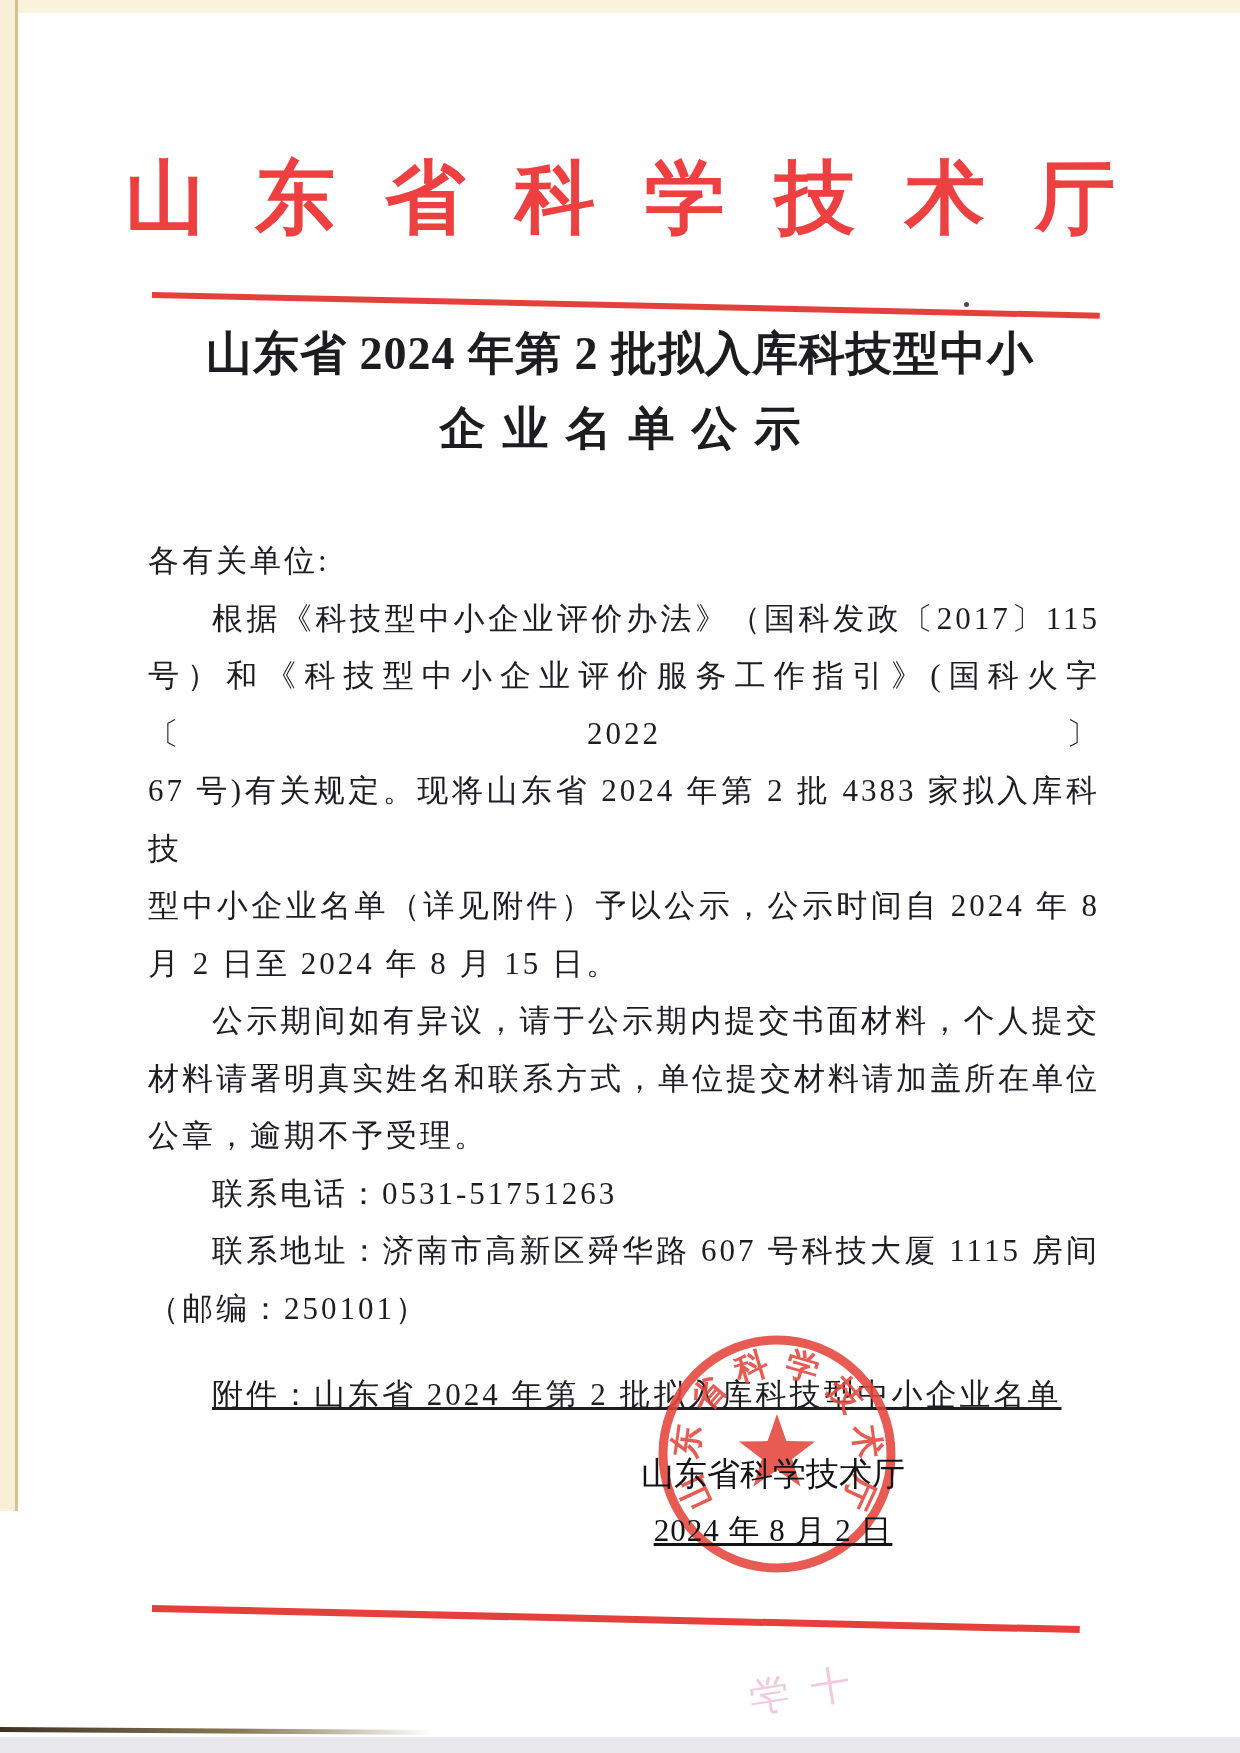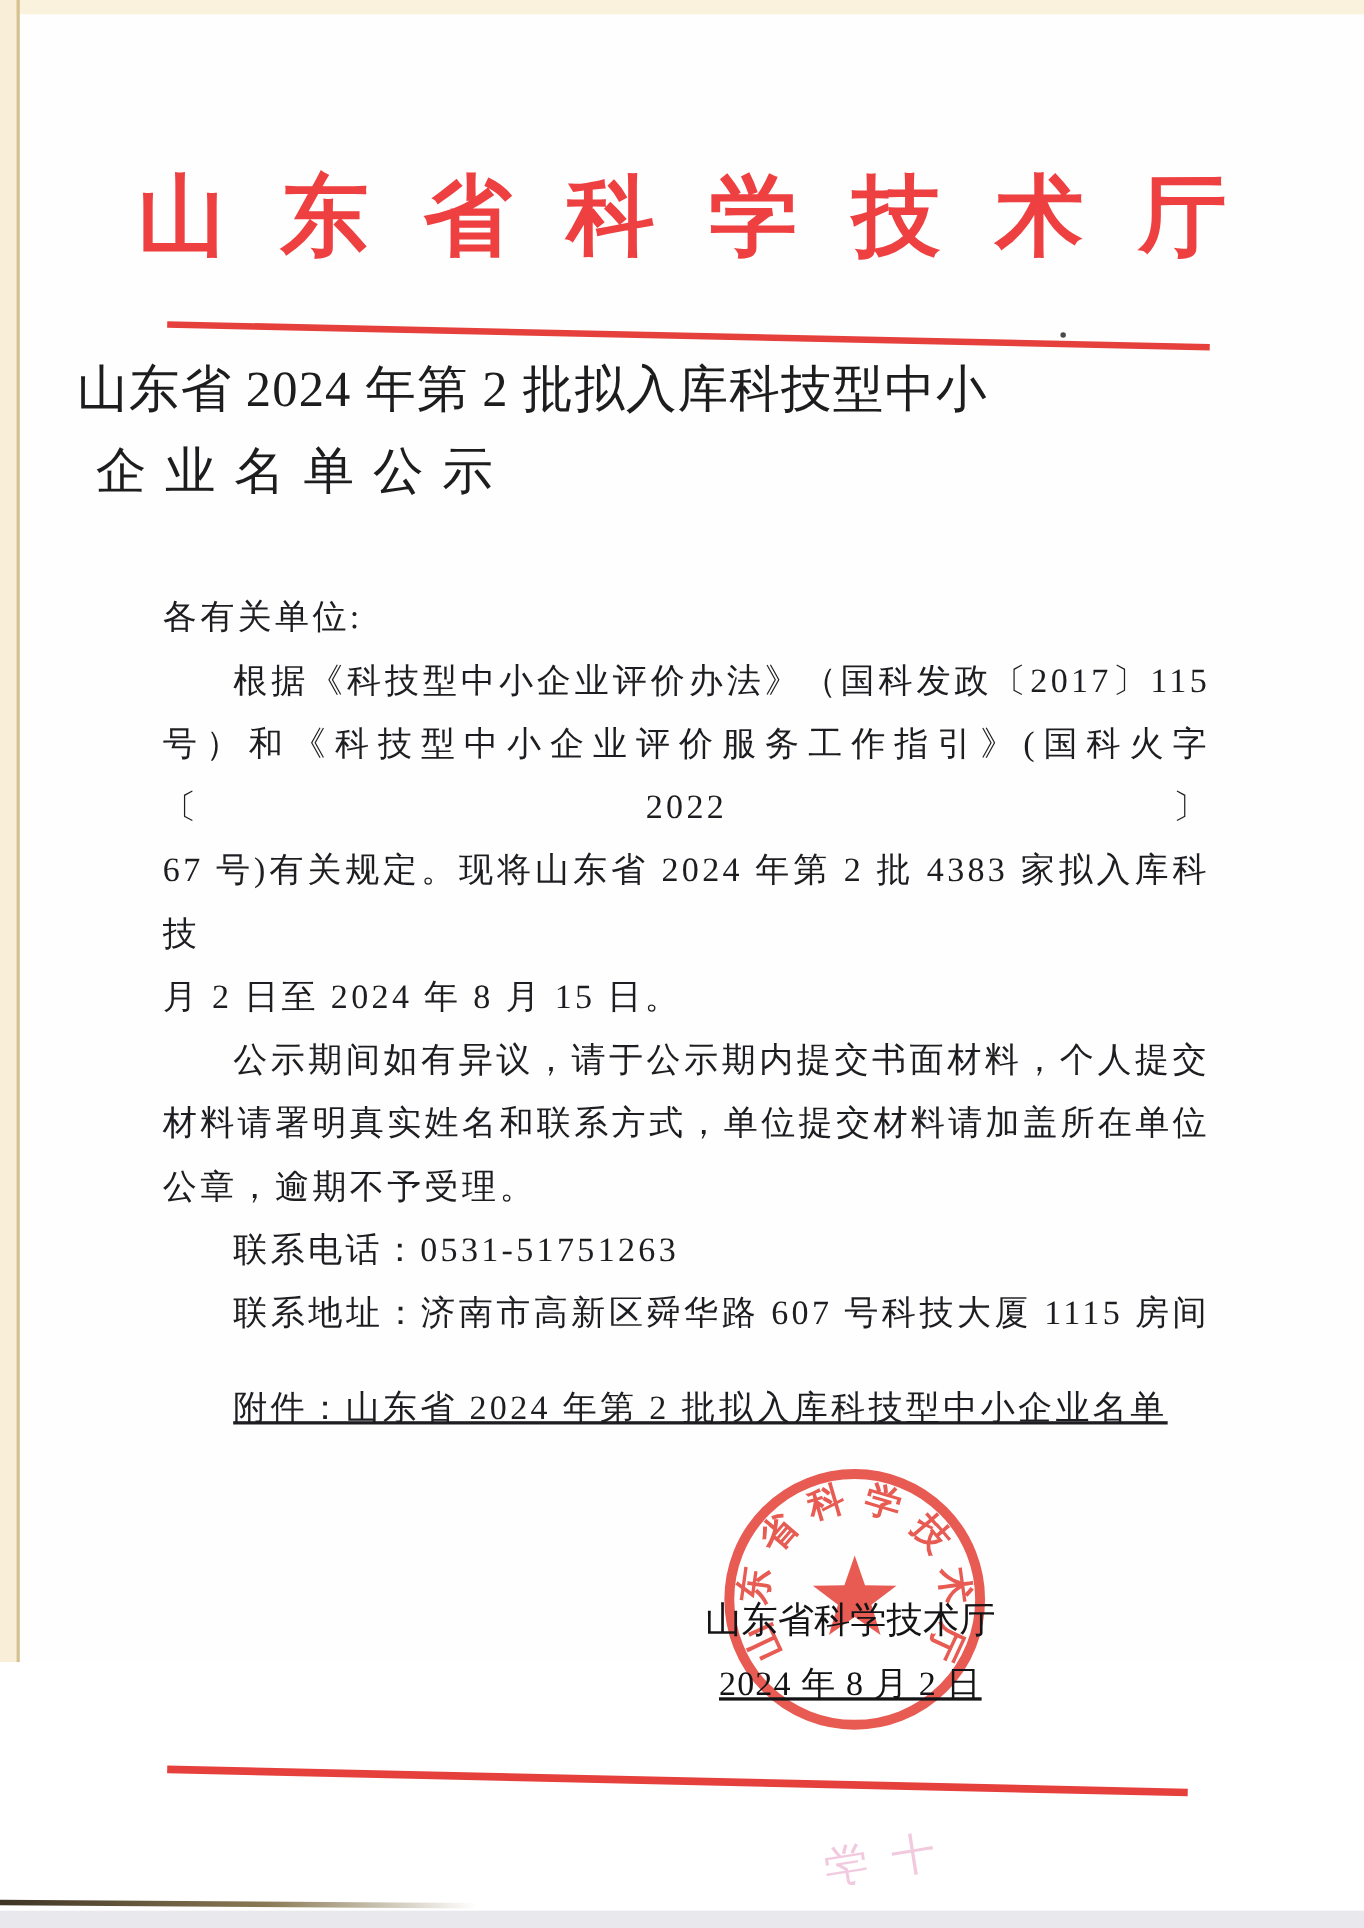--- a/index.html
+++ b/index.html
@@ -18,22 +18,22 @@
 
   
   .letterhead{position:absolute;left:0;top:158px;width:100%;text-align:center;
       color:#ee4040;font-weight:bold;font-size:80px;line-height:1;
       letter-spacing:50px;padding-left:50px;box-sizing:border-box;white-space:nowrap;}
   .rule{position:absolute;background:#e6403d;transform-origin:left center;}
   .rule-top{left:152px;top:292px;width:948px;height:6px;transform:rotate(1.25deg);}
   .rule-bottom{left:152px;top:1605px;width:928px;height:7px;transform:rotate(1.3deg);}
 
   
-  .doc-title{position:absolute;left:70px;width:1100px;text-align:left;color:#1d1d1f;
-      font-weight:normal;line-height:1;white-space:nowrap;}
+  .doc-title{position:absolute;left:70px;width:1100px;text-align:center;color:#1d1d1f;
+      font-weight:bold;line-height:1;white-space:nowrap;}
   .doc-title.l1{top:331px;font-size:46px;letter-spacing:1px;}
   .doc-title.l2{top:406px;font-size:46px;letter-spacing:17px;padding-left:17px;box-sizing:border-box;}
 
   
   .body-block{position:absolute;left:148px;top:532px;width:952px;color:#1e1e22;
       font-size:31px;line-height:57.5px;letter-spacing:3px;}
   .bline{white-space:nowrap;}
   .bline.justify{white-space:normal;text-align:justify;text-align-last:justify;}
   .bline.indent{text-indent:64px;white-space:nowrap;}
   .bline.indent.justify{white-space:normal;}
@@ -67,26 +67,28 @@
 
   <div class="doc-title l1">山东省 2024 年第 2 批拟入库科技型中小</div>
   <div class="doc-title l2">企业名单公示</div>
 
   <div class="body-block">
     <div class="bline">各有关单位:</div>
     <div>
         <div class="bline indent justify">根据《科技型中小企业评价办法》（国科发政〔2017〕115</div>
         <div class="bline justify">号）和《科技型中小企业评价服务工作指引》(国科火字〔2022〕</div>
         <div class="bline justify">67 号)有关规定。现将山东省 2024 年第 2 批 4383 家拟入库科技</div>
+        <div class="bline justify">型中小企业名单（详见附件）予以公示，公示时间自 2024 年 8</div>
         <div class="bline">月 2 日至 2024 年 8 月 15 日。</div>
         <div class="bline indent justify">公示期间如有异议，请于公示期内提交书面材料，个人提交</div>
         <div class="bline justify">材料请署明真实姓名和联系方式，单位提交材料请加盖所在单位</div>
         <div class="bline">公章，逾期不予受理。</div>
         <div class="bline indent">联系电话：0531-51751263</div>
         <div class="bline indent justify">联系地址：济南市高新区舜华路 607 号科技大厦 1115 房间</div>
+        <div class="bline">（邮编：250101）</div>
         <div class="bline indent gap">附件：山东省 2024 年第 2 批拟入库科技型中小企业名单</div>
       </div>
   </div>
 
   <svg class="seal" viewBox="0 0 260 260" xmlns="http://www.w3.org/2000/svg">
     <circle cx="130" cy="130" r="114" fill="none" stroke="#e4453c" stroke-width="9"></circle>
     <polygon fill="#e4453c" points="130,90 139.4,117.1 168,117.6 145.2,134.9 153.5,162.4 130,146 106.5,162.4 114.8,134.9 92,117.6 120.6,117.1"></polygon>
     <g fill="#e4453c" font-size="33" font-weight="bold" text-anchor="middle" dominant-baseline="central" font-family="Liberation Serif, DejaVu Serif, serif">
       <text transform="translate(47.6,168.4) rotate(-115)">山</text>
       <text transform="translate(39.9,117.5) rotate(-82.1)">东</text>

